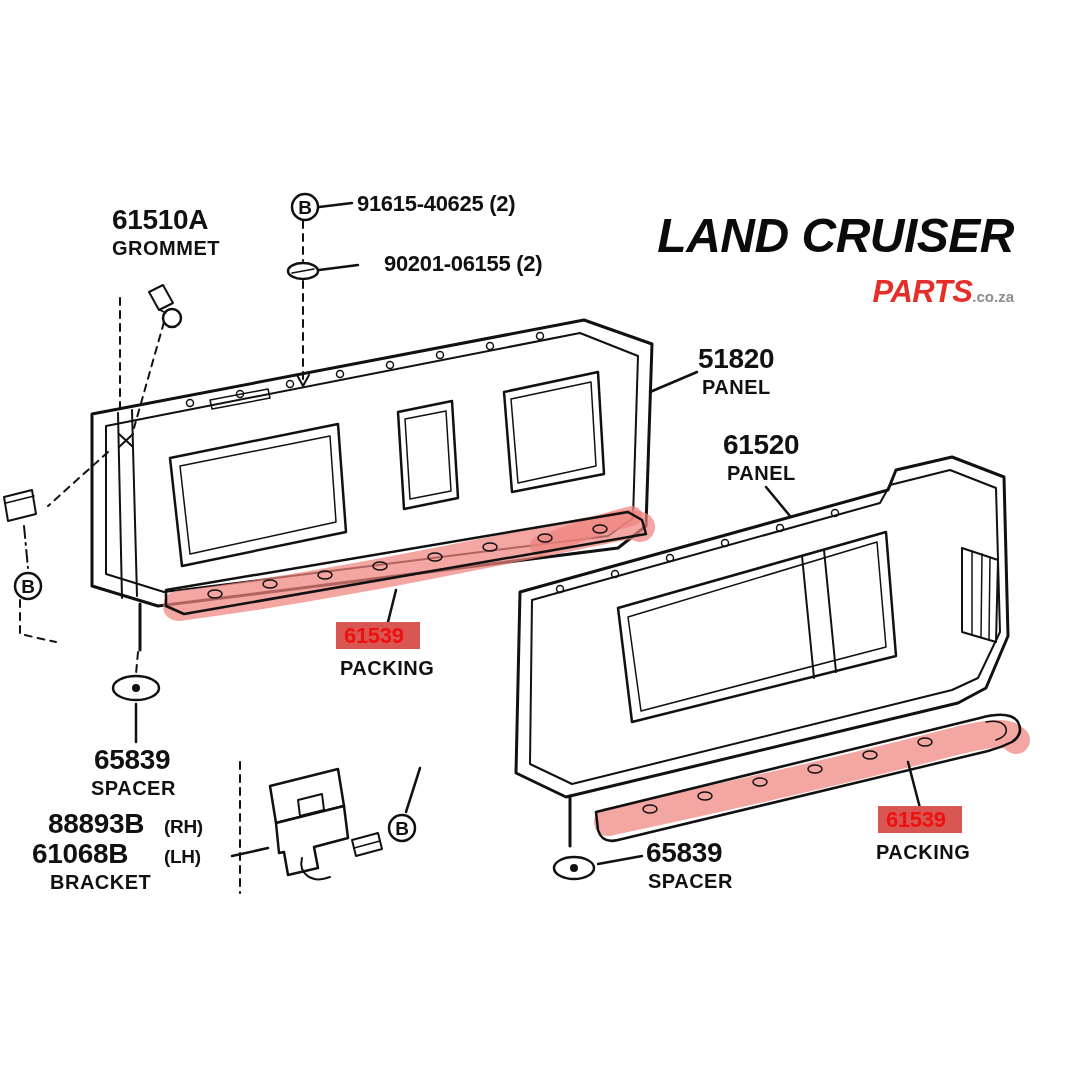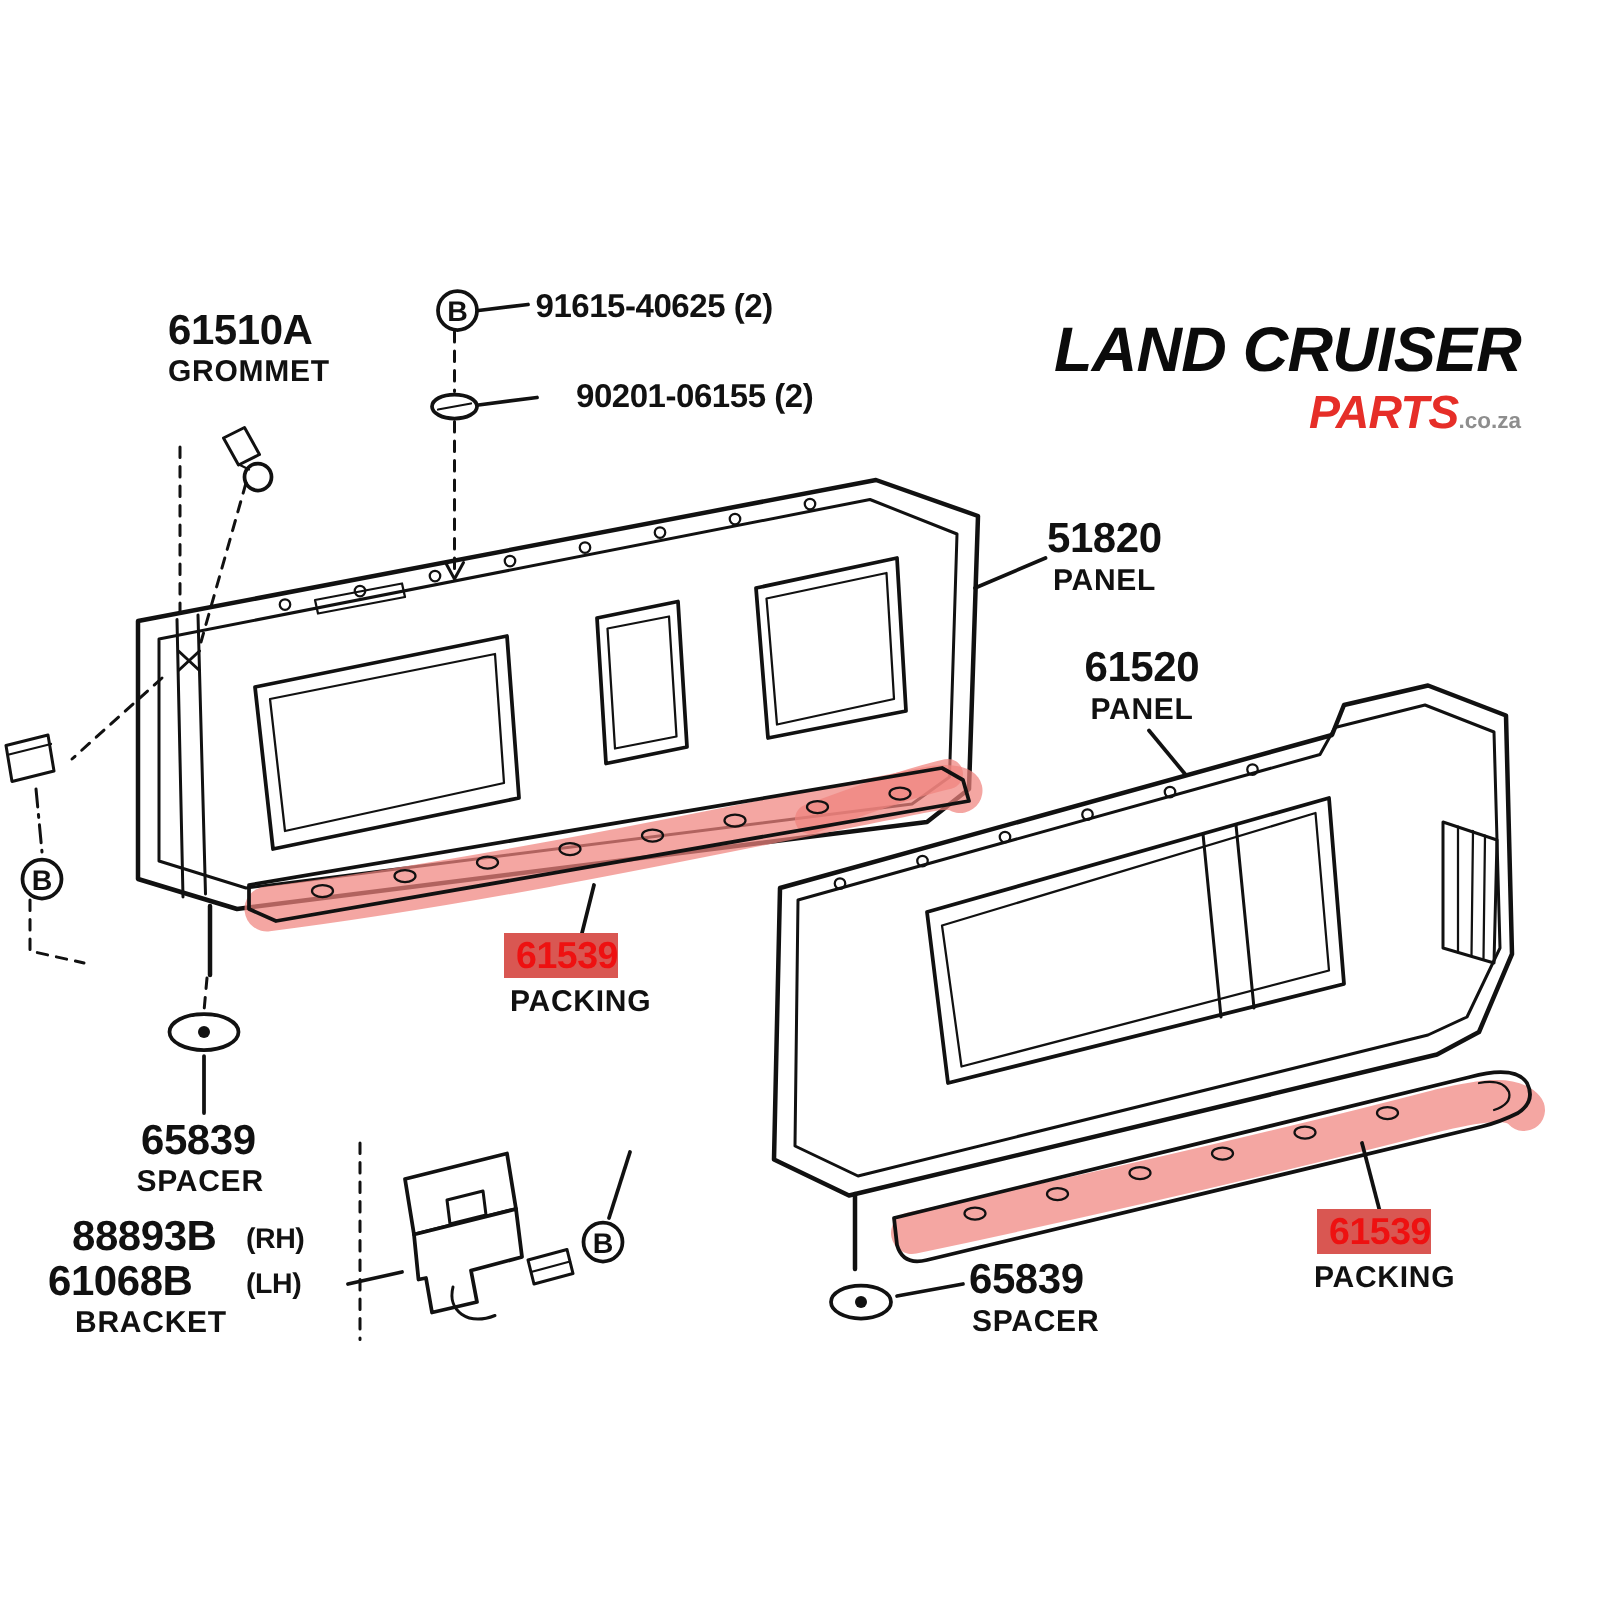--- a/index.html
+++ b/index.html
@@ -23,26 +23,26 @@
   .dashdot{stroke-dasharray:12 5 2 5;}
   .fillw{fill:#ffffff;}
   .hl{stroke:var(--highlight);fill:none;stroke-linecap:round;opacity:0.72;}
   .btext{font-family:"Liberation Sans",sans-serif;font-weight:bold;font-size:19px;fill:var(--line);text-anchor:middle;}
   .label{position:absolute;font-weight:bold;white-space:nowrap;letter-spacing:-0.3px;line-height:1;}
   .pn{font-size:28px;}
   .pn-sm{font-size:22px;}
   .nm{font-size:20px;letter-spacing:0.5px;}
   .side{font-size:19px;}
   .hl-num{
-    font-size:25px;background:var(--label-bg);color:var(--label-text);
-    padding:3px 0 2px 8px;
+    font-size:22px;background:var(--label-bg);color:var(--label-text);
+    padding:3px 16px 2px 8px;
   }
   .logo{position:absolute;top:212px;right:66px;text-align:right;line-height:1;}
-  .logo .brand{font-size:42px;font-weight:900;font-style:italic;letter-spacing:-0.5px;color:#0b0b0b;}
-  .logo .l2{margin-top:5px;}
+  .logo .brand{font-size:48px;font-weight:900;font-style:italic;letter-spacing:-0.5px;color:#0b0b0b;}
+  .logo .l2{margin-top:16px;}
   .logo .accent{font-size:31px;font-weight:900;font-style:italic;color:var(--brand-red);letter-spacing:-0.5px;}
   .logo .suffix{font-size:15px;font-weight:bold;color:var(--brand-gray);}
 </style>
 </head>
 <body>
 
 <div class="stage">
 
   <svg width="1080" height="1080" viewBox="0 0 1080 1080">
 

